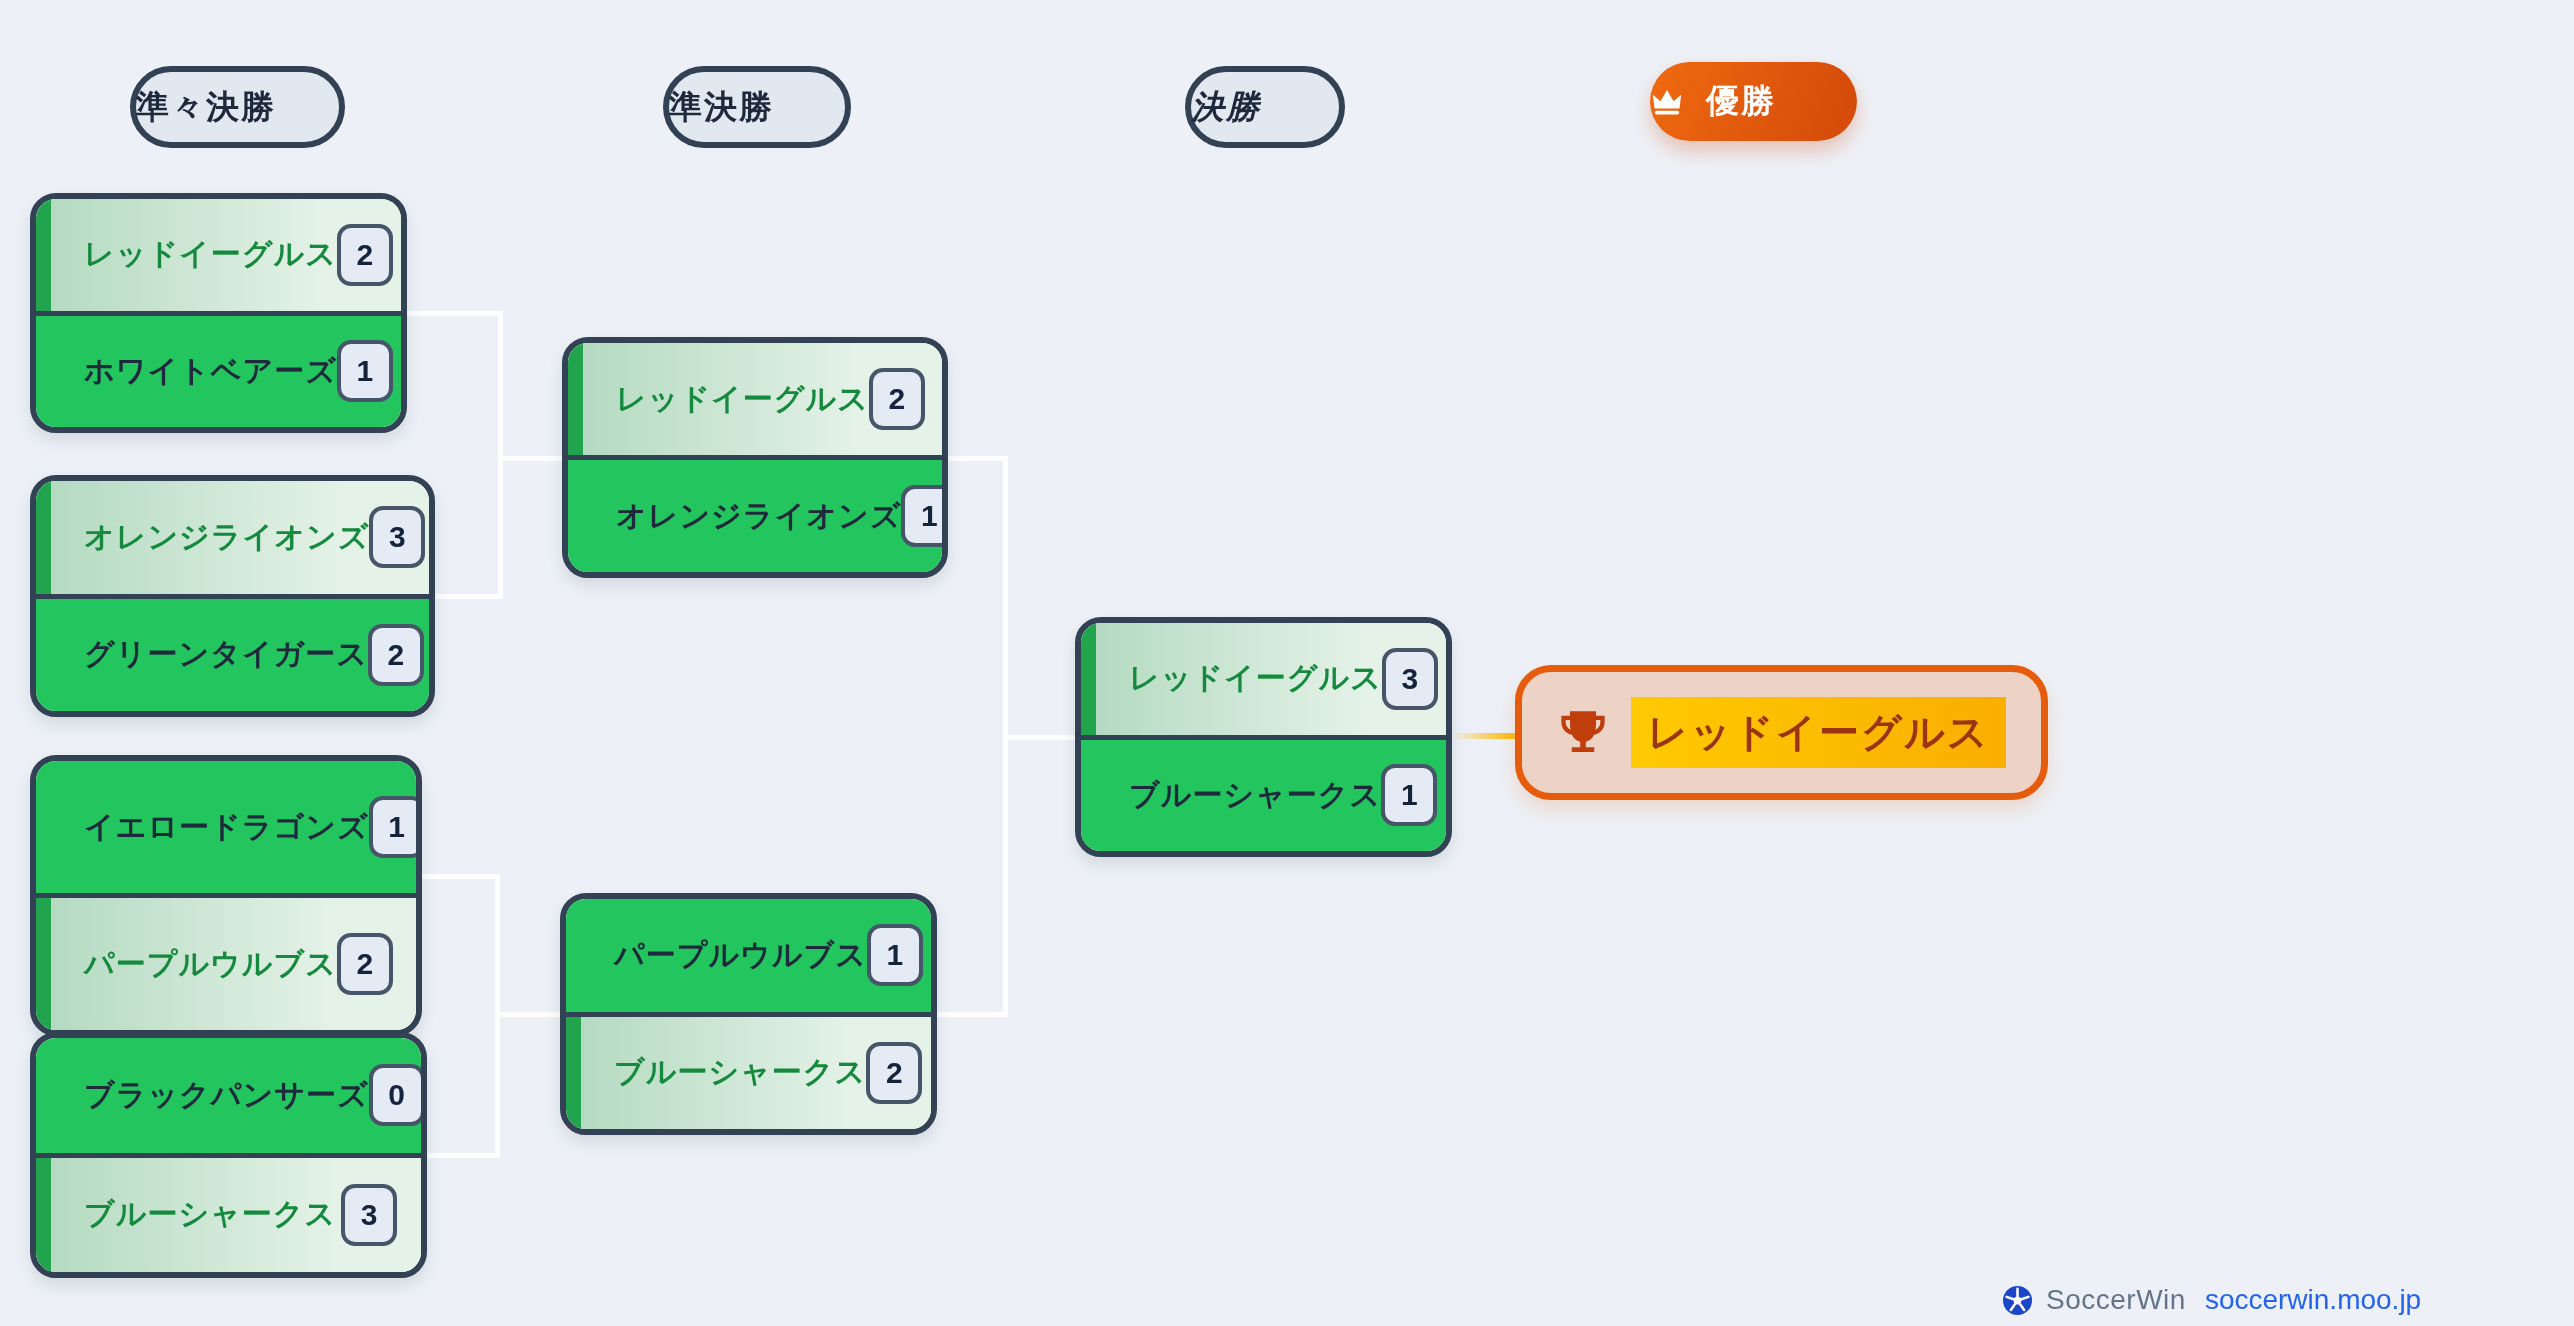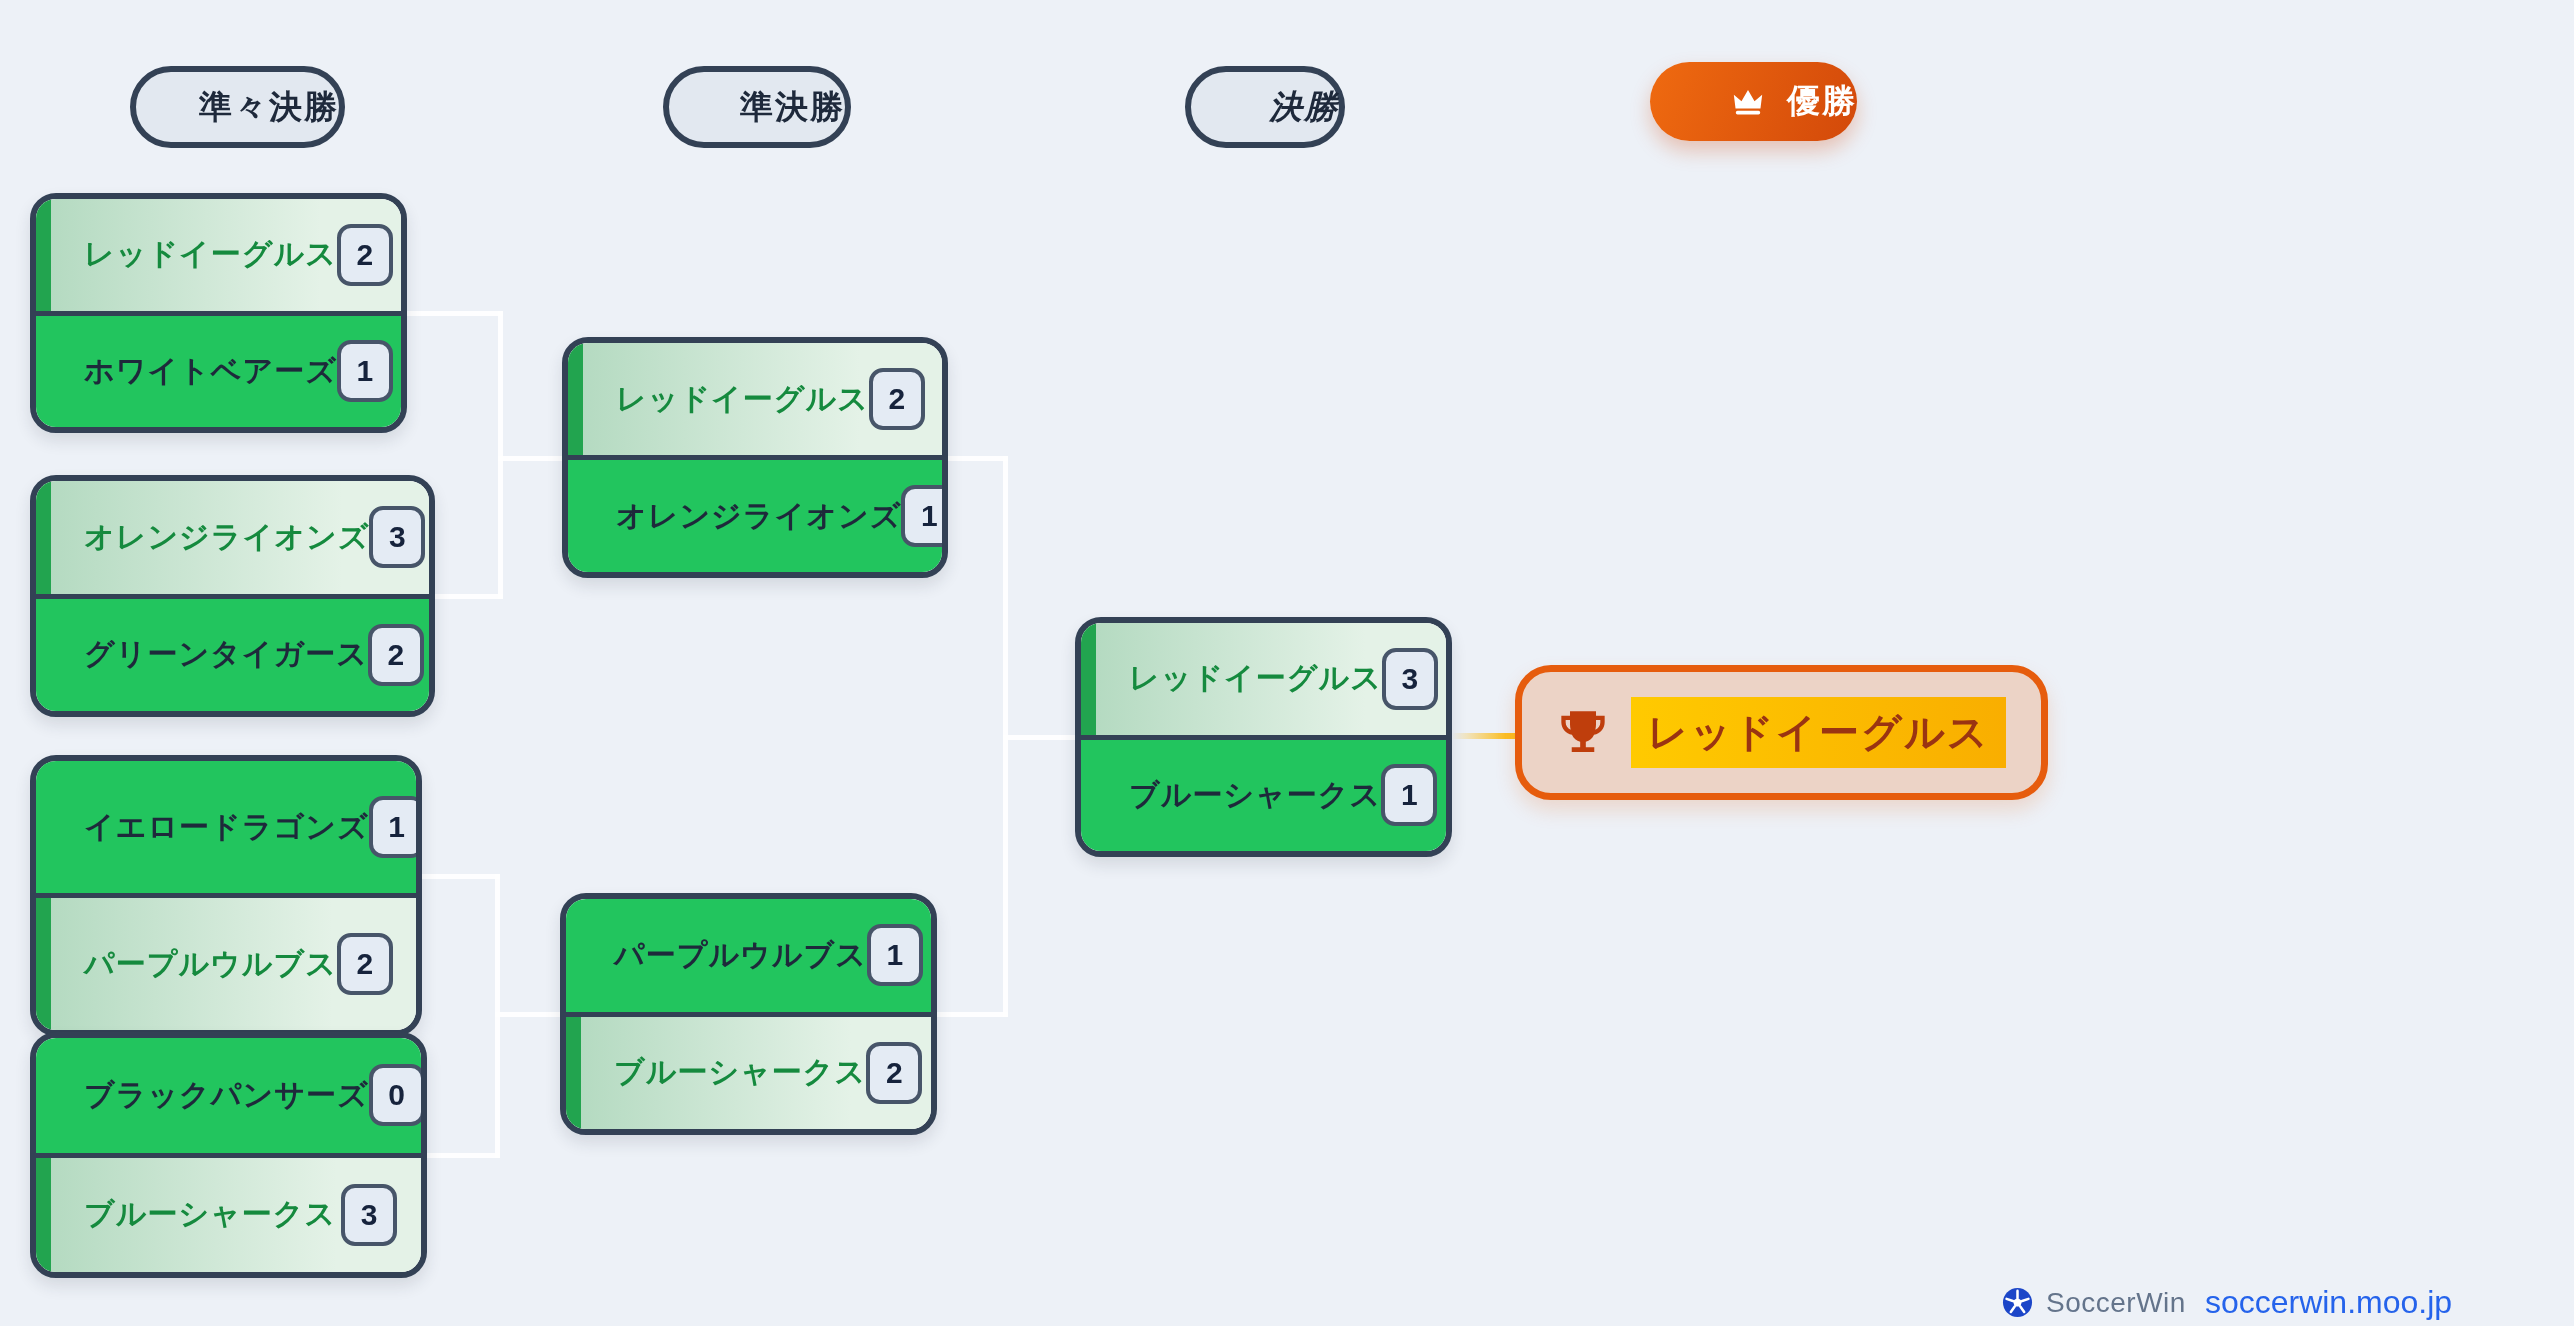--- a/index.html
+++ b/index.html
@@ -2,21 +2,21 @@
 <html><head>
 <meta charset="utf-8">
 <style>
   html,body{margin:0;padding:0;}
   body{background:#edf1f7;font-family:"Liberation Sans","DejaVu Sans",sans-serif;}
   #stage{position:relative;width:2574px;height:1326px;background:#edf1f7;overflow:hidden;}
 
   
   .round-pill{position:absolute;height:82px;box-sizing:border-box;border:6px solid #334155;
     border-radius:999px;background:#e2e8f0;color:#1e293b;font-size:33px;font-weight:bold;
-    display:flex;align-items:center;justify-content:flex-end;letter-spacing:2px;}
+    display:flex;align-items:center;justify-content:flex-start;letter-spacing:2px;}
   #pill-qf{left:130px;top:66px;width:215px;}
   #pill-sf{left:663px;top:66px;width:188px;}
   #pill-f{left:1185px;top:66px;width:160px;font-style:italic;}
   #pill-champ{left:1650px;top:62px;width:207px;height:79px;border:none;color:#ffffff;
     background:linear-gradient(110deg,#ef6a10 0%,#d3490a 100%);gap:22px;
     box-shadow:0 10px 20px rgba(211,73,10,.28);}
   #pill-champ svg{width:34px;height:34px;}
 
   
   .match{position:absolute;box-sizing:border-box;border:6px solid #334155;border-radius:26px;
@@ -59,21 +59,21 @@
     display:flex;align-items:center;justify-content:center;gap:22px;
     box-shadow:0 10px 20px rgba(230,92,13,.18);}
   #champion-box svg{width:52px;height:52px;}
   .champ-name{font-size:40px;font-weight:bold;color:#9a3412;letter-spacing:2px;
     background:linear-gradient(90deg,#ffca00 0%,#f9ae00 100%);padding:8px 16px;white-space:nowrap;}
 
   
   #footer{position:absolute;left:2002px;top:1284px;display:flex;align-items:center;gap:13px;}
   #footer svg{width:31px;height:31px;}
   .brand{font-size:28px;color:#64748b;letter-spacing:.5px;}
-  .site-link{font-size:32px;color:#2563eb;text-decoration:none;margin-left:6px;}
+  .site-link{font-size:28px;color:#2563eb;text-decoration:none;margin-left:6px;}
 </style>
 </head>
 <body>
 
 <div id="stage">
 
   <div class="round-pill" id="pill-qf">
     <span>準々決勝</span>
   </div>
   <div class="round-pill" id="pill-sf">

